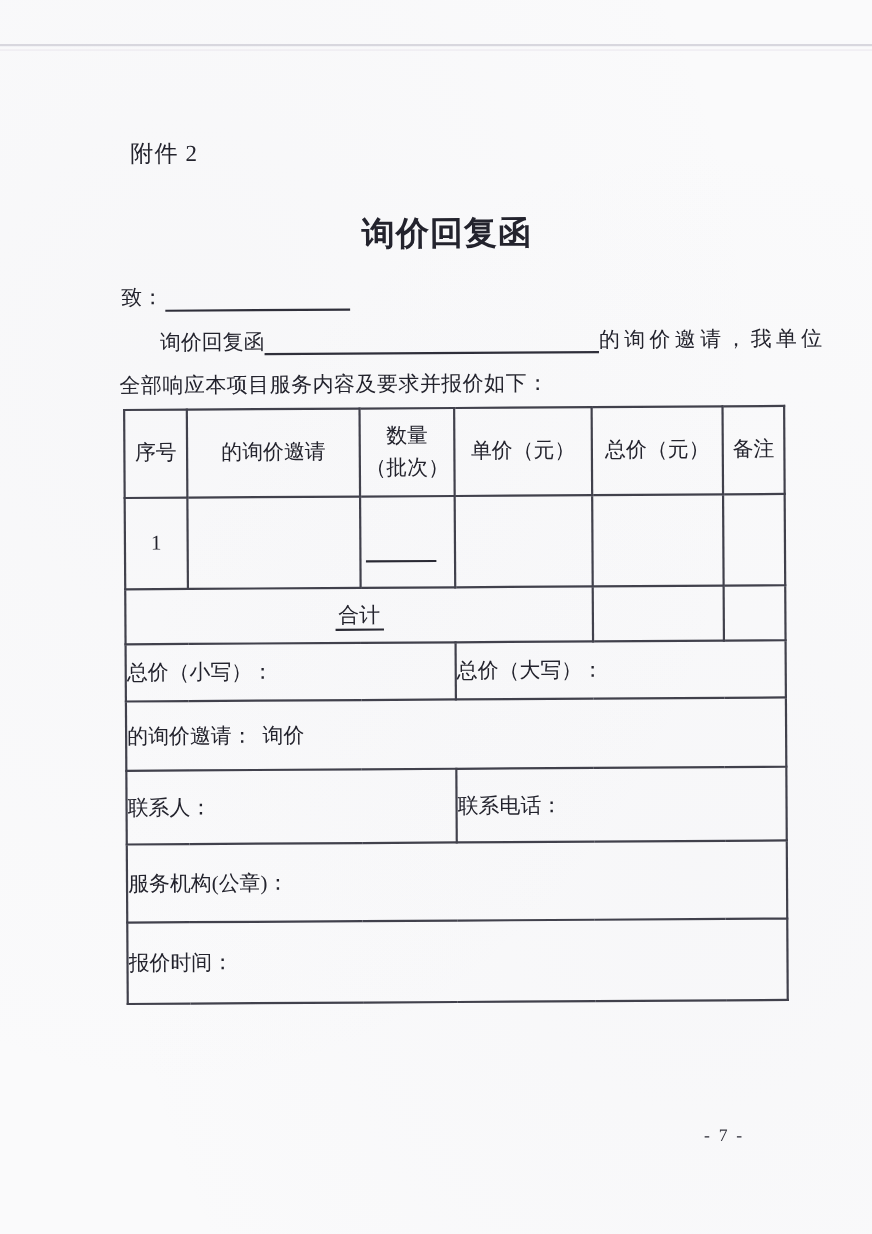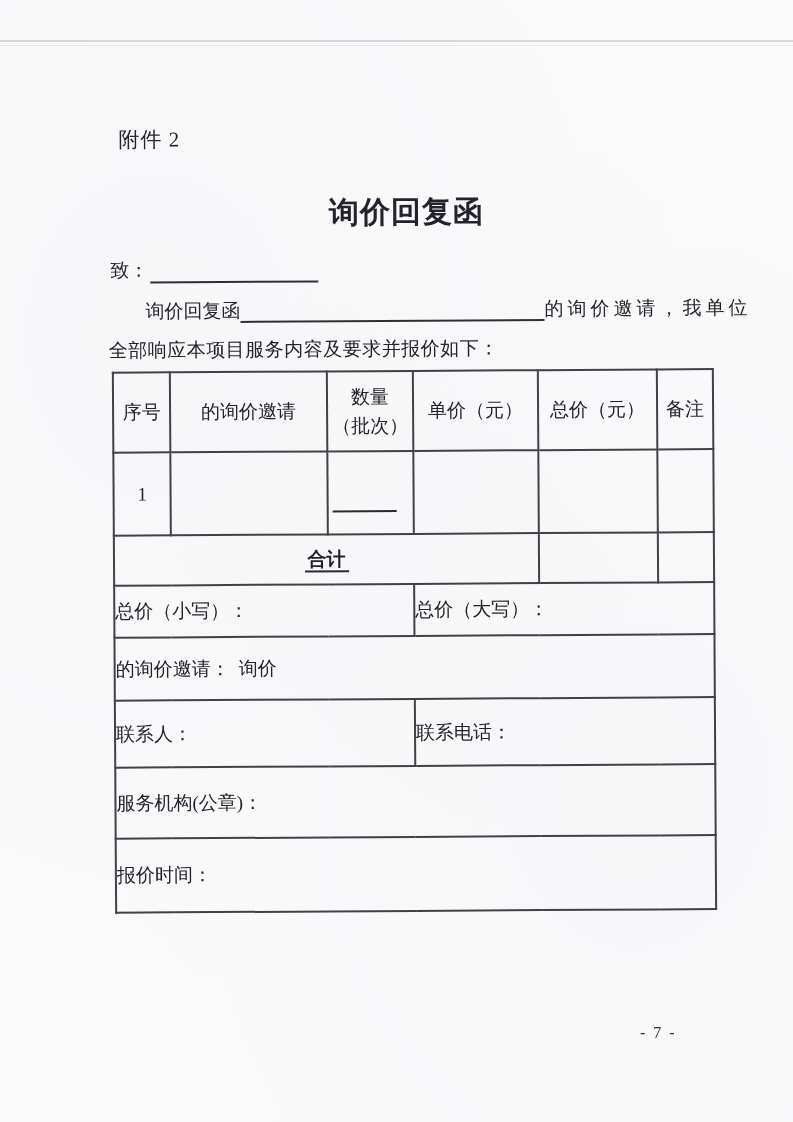--- a/index.html
+++ b/index.html
@@ -50,21 +50,21 @@
   tr.r-sum1{height:52px;}
   tr.r-sum2{height:63px;}
   tr.r-sum3{height:67px;}
   tr.r-sum4{height:71px;}
   tr.r-sum5{height:74px;}
   .c{text-align:center;}
   th.c{font-weight:bold;line-height:1.55;}
   .lbl{text-align:left;padding-left:8px;}
   .lbl-bold{font-weight:bold;}
   .qty-blank{display:inline-block;width:64px;height:2px;background:#2a2a34;transform:translate(-6px,13px);}
-  .total-underline{border-bottom:2px solid #2a2a34;padding:0 3px 1px 3px;font-weight:bold;}
+  .total-underline{border-bottom:2px solid #2a2a34;padding:0 3px 1px 3px;font-weight:normal;}
   .method-value{margin-left:9px;margin-top:12px;}
 
   .page-number{
     position:absolute;left:640px;top:1024px;font-size:16px;letter-spacing:2px;
     font-family:"Liberation Serif","DejaVu Serif",serif;color:#32323c;
   }
 </style>
 </head>
 <body>
 

